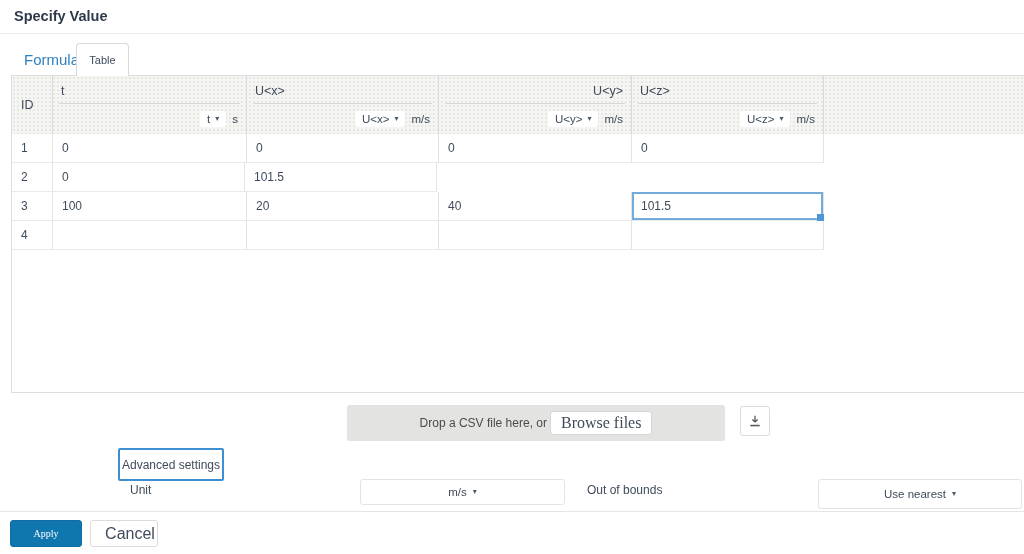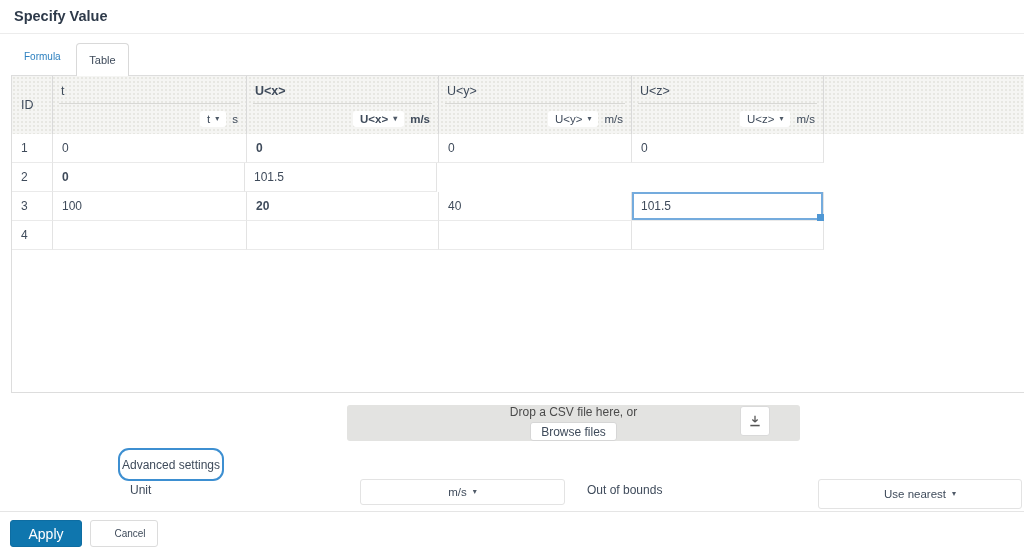--- a/index.html
+++ b/index.html
@@ -3,21 +3,21 @@
 <meta charset="utf-8">
 <style>
   * { margin:0; padding:0; box-sizing:border-box; }
   html,body { width:1024px; height:554px; background:#fff; overflow:hidden;
     font-family:"Liberation Sans", sans-serif; color:#3f4b5b; }
   .stage { position:relative; width:1024px; height:554px; background:#fff; }
 
   .title { position:absolute; left:14px; top:8px; font-size:14.5px; font-weight:bold; color:#2e3a4a; }
   .title-divider { position:absolute; left:0; top:33px; width:1024px; height:1px; background:#ececec; }
 
-  .tab-formula { position:absolute; left:24px; top:51px; font-size:10px; color:#2e81c0; cursor:pointer; }
+  .tab-formula { position:absolute; left:24px; top:51px; font-size:15px; color:#2e81c0; cursor:pointer; }
   .tab-table { position:absolute; left:76px; top:43px; width:53px; height:33px; background:#fff;
     border:1px solid #d9d9d9; border-bottom:none; border-radius:4px 4px 0 0; z-index:2;
     display:flex; align-items:center; justify-content:center; font-size:11px; cursor:pointer; }
 
   .panel { position:absolute; left:11px; top:75px; width:1013px; height:318px; background:#fff;
     border-left:1px solid #ddd; border-top:1px solid #ddd; border-bottom:1px solid #ddd; }
 
   .thead { display:flex; height:58px; background-color:#f5f5f3;
     background-image:radial-gradient(#e7e7e2 1px, transparent 1px); background-size:4px 4px; }
   .id-head { width:41px; border-right:1px solid #d9d9d9; display:flex; align-items:center;
@@ -31,47 +31,47 @@
     display:flex; align-items:center; gap:5px; cursor:pointer; }
   .caret { font-size:8px; color:#4f5a68; line-height:1; }
   .unit-txt { font-size:11.5px; }
   .head-filler { flex:1; }
 
   .trow { display:flex; height:29px; }
   .id-cell { width:41px; border-right:1px solid #e3e3e3; border-bottom:1px solid #eaeaea;
     display:flex; align-items:center; padding-left:9px; font-size:12px; }
   .cell { border-right:1px solid #e3e3e3; border-bottom:1px solid #eaeaea; position:relative;
     display:flex; align-items:center; padding-left:9px; font-size:12px; cursor:text; }
-  .c0 { width:194px; } .c1 { width:192px;font-weight:bold; } .c2 { width:193px; } .c3 { width:192px; }
+  .c0 { width:194px; } .c1 { width:192px; } .c2 { width:193px;text-align:right; } .c3 { width:192px; }
   .cell.selected { box-shadow:inset 0 0 0 2px #74abdd; }
   .cell.selected::after { content:""; position:absolute; right:-1px; bottom:-1px;
     width:7px; height:7px; background:#4f97d4; z-index:3; }
 
-  .dropzone { position:absolute; left:347px; top:405px; width:453px; height:36px;
-    background:#e3e3e1; border-radius:3px; display:flex; align-items:center; justify-content:center; gap:3px;flex-direction:column; }
+  .dropzone { position:absolute; left:347px; top:405px; width:378px; height:36px;
+    background:#e3e3e1; border-radius:3px; display:flex; align-items:center; justify-content:center; gap:3px; }
   .dz-text { font-size:12px; color:#4b4b4b; }
   .browse-btn { background:#fff; border:1px solid #d6d6d6; border-radius:3px; height:24px;
-    padding:0 10px; font-size:12px; color:#3f4b5b; font-family:Liberation Sans, sans-serif; cursor:pointer; }
+    padding:0 10px; font-size:16px; color:#3f4b5b; font-family:Liberation Serif, serif; cursor:pointer; }
   .download-btn { position:absolute; left:740px; top:406px; width:30px; height:30px; background:#fff;
     border:1px solid #dadada; border-radius:3px; display:flex; align-items:center; justify-content:center; cursor:pointer; }
 
   .advanced-btn { position:absolute; left:118px; top:448px; width:106px; height:33px; background:#fff;
-    border:2px solid #3d8fd1; border-radius:11px; font-size:12px; color:#3f4b5b; font-family:inherit; cursor:pointer; }
+    border:2px solid #3d8fd1; border-radius:2px; font-size:12px; color:#3f4b5b; font-family:inherit; cursor:pointer; }
   .unit-label { position:absolute; left:130px; top:483px; font-size:12px; }
   .select { background:#fff; border:1px solid #e3e3e3; border-radius:3px; display:flex;
     align-items:center; justify-content:center; gap:6px; font-size:11.5px; cursor:pointer; }
   .unit-select { position:absolute; left:360px; top:479px; width:205px; height:26px; }
   .oob-label { position:absolute; left:587px; top:483px; font-size:12px; }
   .oob-select { position:absolute; left:818px; top:479px; width:204px; height:30px; }
 
   .footer-divider { position:absolute; left:0; top:511px; width:1024px; height:1px; background:#e5e5e5; }
   .apply-btn { position:absolute; left:10px; top:520px; width:72px; height:27px; background:#0f76ae;
-    border:1px solid #0e6da2; border-radius:3px; color:#fff; font-size:14px; font-family:Liberation Sans, sans-serif; cursor:pointer; }
+    border:1px solid #0e6da2; border-radius:3px; color:#fff; font-size:10px; font-family:Liberation Serif, serif; cursor:pointer; }
   .cancel-btn { position:absolute; left:90px; top:520px; width:68px; height:27px; background:#fff;
-    border:1px solid #dcdcdc; border-radius:3px; color:#3f4b5b; font-size:10px; font-family:inherit; cursor:pointer;padding-left:12px; }
+    border:1px solid #dcdcdc; border-radius:3px; color:#3f4b5b; font-size:16px; font-family:inherit; cursor:pointer;padding-left:12px; }
 </style>
 </head>
 <body>
 
 <div class="stage">
 
   <div class="title">Specify Value</div>
   <div class="title-divider"></div>
 
   <div class="tab-formula">Formula</div>

